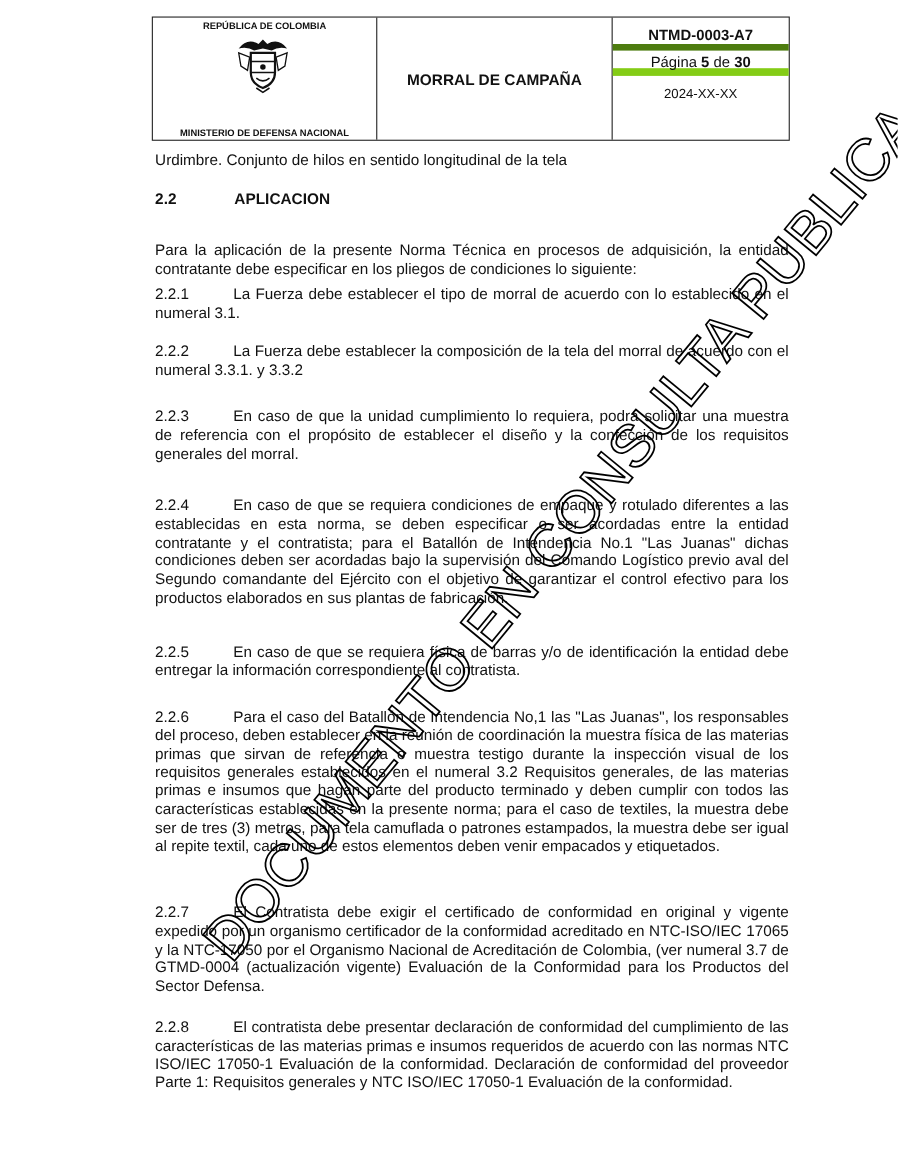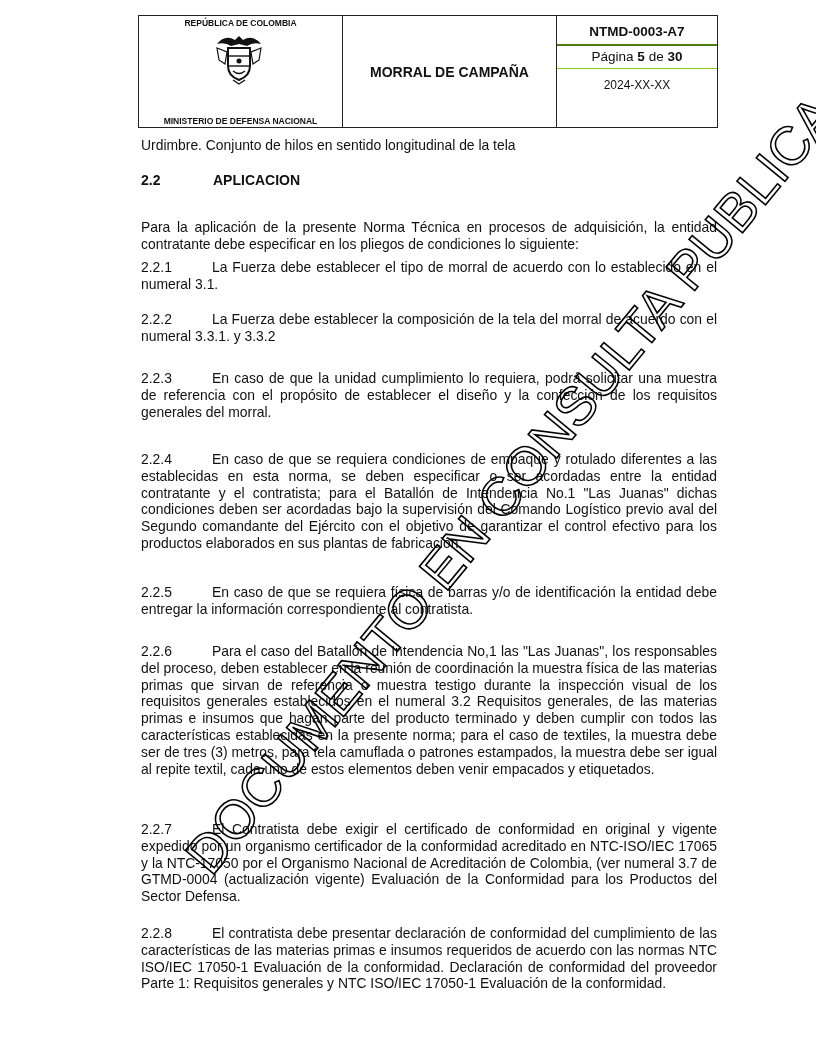--- a/index.html
+++ b/index.html
@@ -16,23 +16,23 @@
              display: flex; align-items: center; justify-content: center; }
   .hdr .c3 { position: absolute; left: 418px; top: 0; width: 160px; height: 100%; }
   .c1 .top { position: absolute; top: 2px; left: 0; width: 100%; text-align: center;
              font-size: 8.5px; font-weight: bold; }
   .c1 .bot { position: absolute; bottom: 1px; left: 0; width: 100%; text-align: center;
              font-size: 8.5px; font-weight: bold; }
   .c1 .crest { position: absolute; left: 72px; top: 14px; width: 56px; height: 56px; }
   .c2 .title { font-size: 14px; font-weight: bold; }
   .c3 .r { position: absolute; left: 0; width: 100%; text-align: center; box-sizing: border-box; }
   .c3 .r1 { top: 0; height: 30px; line-height: 32px; font-size: 13.5px; font-weight: bold;
-            border-bottom: 2px solid #4d7c0f; }
+            border-bottom: 6px solid #4d7c0f; }
   .c3 .r2 { top: 30px; height: 23px; line-height: 22px; font-size: 13.5px;
-            border-bottom: 1px solid #84cc16; }
+            border-bottom: 7px solid #84cc16; }
   .c3 .r3 { top: 53px; height: 32px; line-height: 32px; font-size: 12px; }
   .c3 b { font-weight: bold; }
 
   
   .txt { position: absolute; left: 141px; width: 576px; font-size: 13.9px; line-height: 16.8px;
          text-align: justify; }
   .num { font-weight: normal; display: inline-block; width: 71px; }
   .h2 { position: absolute; left: 141px; font-size: 14px; font-weight: bold; }
   .h2 .n { display: inline-block; width: 72px; }
 

